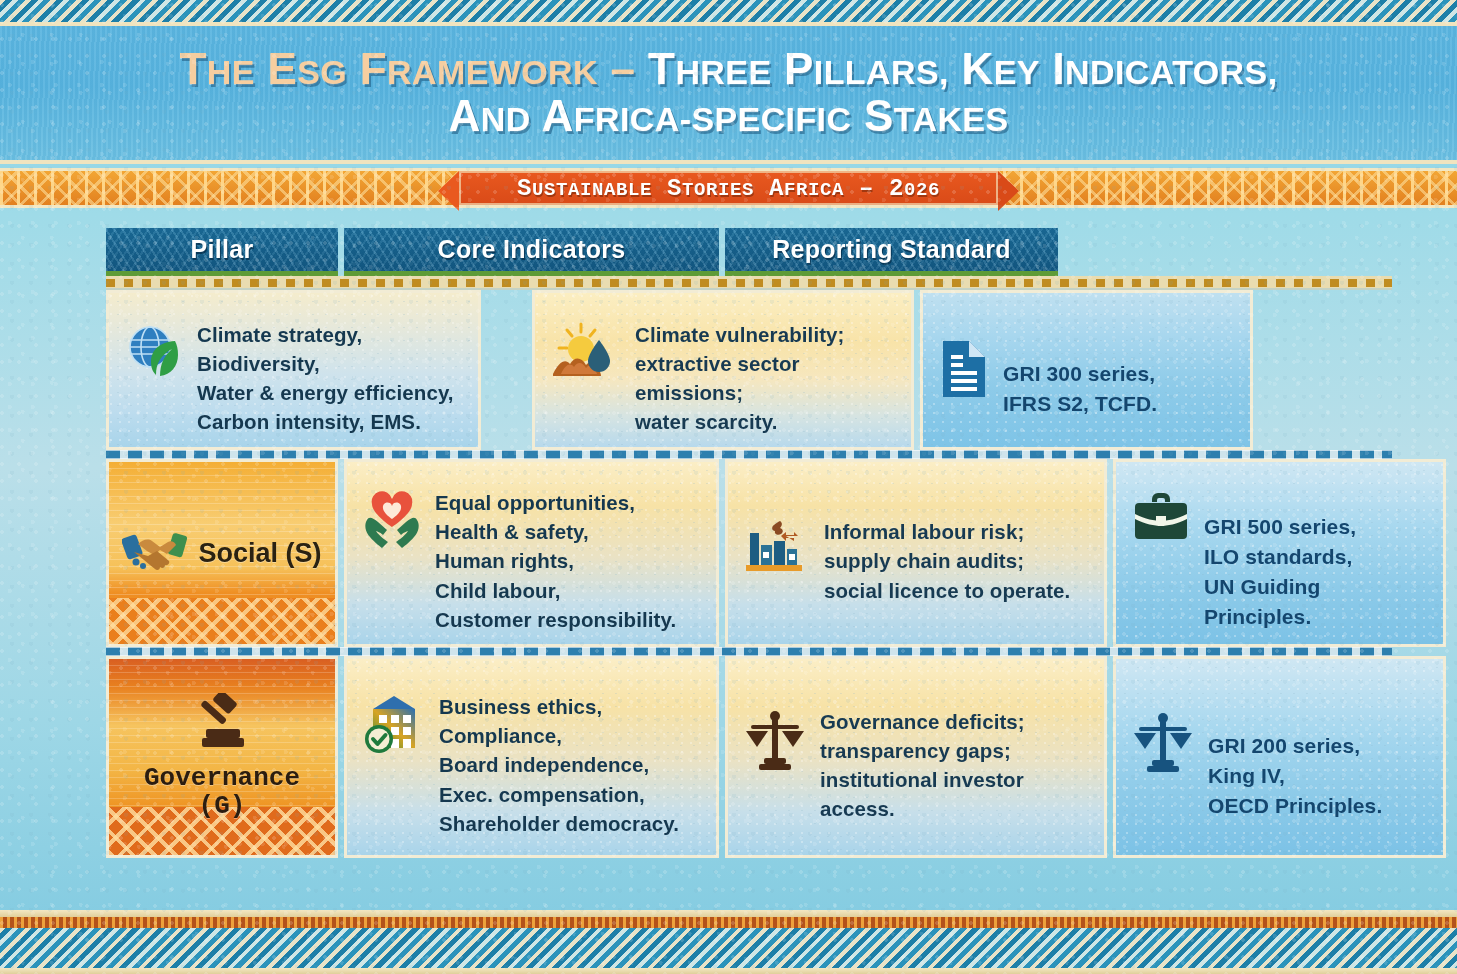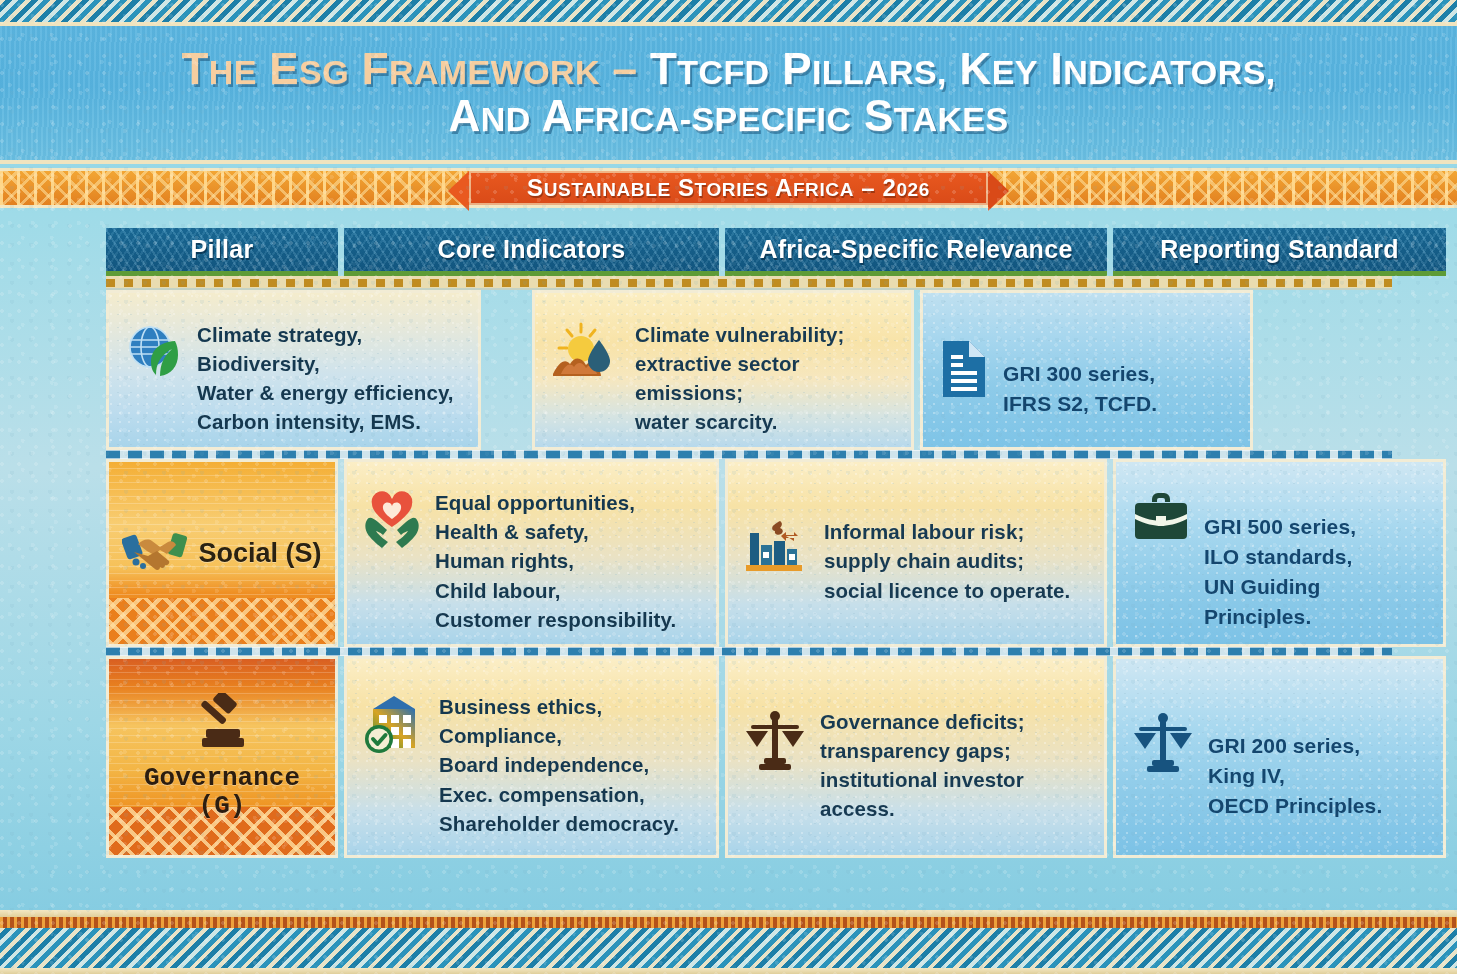--- a/index.html
+++ b/index.html
@@ -141,20 +141,21 @@
   .ribbon-plate::before{ left:-21px; border-right:21px solid #e9591f; }
   .ribbon-plate::after{ right:-21px; border-left:21px solid #d94a18; }
   .ribbon-text {
     position: relative;
     font-weight: bold;
     font-size: 24px;
     color: #fff;
     letter-spacing: .6px;
     white-space: nowrap;
     text-shadow: 1px 2px 0 rgba(120,40,10,.6);
+    font-family: Liberation Mono, monospace;
   }
   .ribbon-text .sc { font-size: 19px; }
 
   
   .table {
     position: absolute;
     left: 58px;
     top: 228px;
     width: 1334px;
     height: 650px;
@@ -314,42 +315,39 @@
 </style>
 </head>
 <body>
 
 <div class="poster">
 
   <div class="band-chevron band-top"></div>
 
   <div class="title-block">
     <div class="title-line">
-      <span class="gold"><span>T</span><span class="sc">HE</span> <span>E</span><span class="sc">SG</span> <span>F</span><span class="sc">RAMEWORK</span> <span>–</span> <span></span></span><span><span>T</span><span class="sc">TCFD</span> <span>P</span><span class="sc">ILLARS,</span> <span>K</span><span class="sc">EY</span> <span>I</span><span class="sc">NDICATORS,</span></span>
+      <span class="gold"><span>T</span><span class="sc">HE</span> <span>E</span><span class="sc">SG</span> <span>F</span><span class="sc">RAMEWORK</span> <span>–</span> <span></span></span><span><span>T</span><span class="sc">HREE</span> <span>P</span><span class="sc">ILLARS,</span> <span>K</span><span class="sc">EY</span> <span>I</span><span class="sc">NDICATORS,</span></span>
     </div>
     <div class="title-line"><span>A</span><span class="sc">ND</span> <span>A</span><span class="sc">FRICA-SPECIFIC</span> <span>S</span><span class="sc">TAKES</span></div>
   </div>
 
   <div class="ribbon-wrap">
     <div class="ribbon-plate">
       <span class="ribbon-text"><span>S</span><span class="sc">USTAINABLE</span> <span>S</span><span class="sc">TORIES</span> <span>A</span><span class="sc">FRICA</span> <span>–</span> <span>2</span><span class="sc">026</span></span>
     </div>
   </div>
 
   <div class="table">
 
     <div class="thead">
       <div class="th c1">
         <span class="th-label">Pillar</span>
       </div>
       <div class="th c2">
         <span class="th-label">Core Indicators</span>
-      </div>
-      <div class="th c3">
-        <span class="th-label">Africa-Specific Relevance</span>
       </div>
       <div class="th c4">
         <span class="th-label">Reporting Standard</span>
       </div>
     </div>
     <div class="head-rule"></div>
 
     <div class="row r1">
 
       <div class="cell c2 bg-blue-soft grain">

